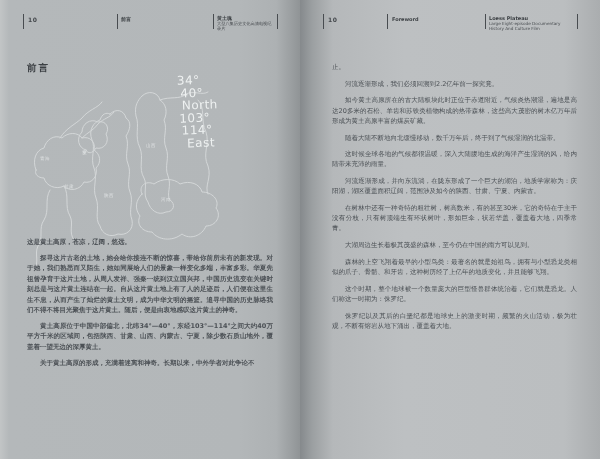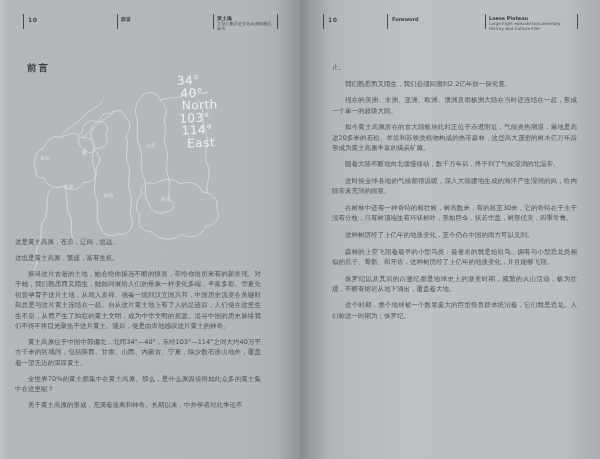--- a/index.html
+++ b/index.html
@@ -31,21 +31,21 @@
   .map-label{position:absolute;font-size:4.5px;color:#dee1e2;letter-spacing:.5px;}
   .map-label.vert{writing-mode:vertical-rl;letter-spacing:0;}
   .coords{position:absolute;left:178px;top:74px;color:#eef1f1;font-size:12px;
     line-height:12.5px;transform:rotate(-2deg);letter-spacing:.5px;}
   .coords div{white-space:nowrap;}
   
   .body-col{position:absolute;width:246px;color:#4b5055;text-align:justify;}
   .body-col p{margin:0 0 5.5px;font-size:6.5px;line-height:10.4px;text-indent:2em;
     word-break:break-all;}
   .body-col p.noind{text-indent:0;}
-  .body-l{left:15px;top:237px;}
+  .body-l{left:27px;top:237px;font-weight:bold;}
   .body-l p.lead{margin-bottom:5.6px;}
   .body-r{left:332px;top:62px;width:245px;}
   .body-r p{line-height:10.2px;margin:0 0 6.5px;}
 </style>
 </head>
 <body>
 
 <div class="spread">
 
   <div class="page page-left">
@@ -90,48 +90,46 @@
       <div>34°</div>
       <div style="margin-left:3px">40°</div>
       <div style="margin-left:4px">North</div>
       <div style="margin-left:1px">103°</div>
       <div style="margin-left:3px">114°</div>
       <div style="margin-left:8px">East</div>
     </div>
 
     <div class="body-col body-l">
       <p class="noind lead">这是黄土高原，苍凉，辽阔，悠远。</p>
-      <p class="noind lead">这也是黄土高原，繁盛，富有生机。</p>
       <p>探寻这片古老的土地，她会给你接连不断的惊喜，带给你前所未有的新发现。对于她，我们熟悉而又陌生，她如同展给人们的景象一样变化多端，丰富多彩。华夏先祖曾孕育于这片土地，从周人发祥、强秦一统到汉立国兴邦，中国历史流变在关键时刻总是与这片黄土连结在一起。自从这片黄土地上有了人的足迹后，人们便在这里生生不息，从而产生了灿烂的黄土文明，成为中华文明的摇篮。追寻中国的历史脉络我们不得不将目光聚焦于这片黄土。随后，便是由衷地感叹这片黄土的神奇。</p>
       <p>黄土高原位于中国中部偏北，北纬34°—40°，东经103°—114°之间大约40万平方千米的区域间，包括陕西、甘肃、山西、内蒙古、宁夏，除少数石质山地外，覆盖着一望无边的深厚黄土。</p>
-      <p>全世界70%的黄土都集中在黄土高原。那么，是什么原因使得如此众多的黄土集中在这里呢？</p>
       <p>关于黄土高原的形成，充满着迷离和神奇。长期以来，中外学者对此争论不</p>
     </div>
   </div>
 
   <div class="page page-right">
     <div class="vbar" style="left:23px"></div>
     <div class="pagenum" style="left:28px">10</div>
     <div class="vbar" style="left:87px"></div>
     <div class="hdr-label" style="left:92px">Foreword</div>
     <div class="vbar" style="left:185px"></div>
     <div class="hdr-block" style="left:189px;width:86px">
       <div class="t">Loess Plateau</div>
       <div class="s">Large Eight-episode Documentary History And Culture Film</div>
     </div>
     <div class="vbar" style="left:277px"></div>
 
     <div class="body-col body-r" style="left:32px">
       <p class="noind">止。</p>
-      <p>我们熟悉而又陌生，我们必须回溯到2.2亿年前一探究竟。</p>
-      <p>现在的美洲、非洲、亚洲、欧洲、澳洲及南极洲大陆在当时还连结在一起，形成一个单一的超级大陆。</p>
+      <p>河流逐渐形成，我们必须回溯到2.2亿年前一探究竟。</p>
       <p>如今黄土高原所在的古大陆板块此时正位于赤道附近，气候炎热潮湿，遍地是高达20多米的石松、羊齿和苏铁类植物构成的热带森林，这些高大茂密的树木亿万年后形成为黄土高原丰富的煤炭矿藏。</p>
       <p>随着大陆不断地向北缓慢移动，数千万年后，终于到了气候湿润的北温带。</p>
       <p>这时候全球各地的气候都很温暖，深入大陆腹地生成的海洋产生湿润的风，给内陆带来充沛的雨量。</p>
-      <p>在树林中还有一种奇特的粗壮树，树高数米，有的甚至30米，它的奇特在于主干没有分枝，只有树顶端生有环状树叶，形如巨伞，状若华盖，树形优美，四季常青。</p>
-      <p>这种树历经了上亿年的地质变化，至今仍在中国的南方可以见到。</p>
+      <p>河流逐渐形成，并向东流淌，在陇东形成了一个巨大的湖泊，地质学家称为：庆阳湖，湖区覆盖面积辽阔，范围涉及如今的陕西、甘肃、宁夏、内蒙古。</p>
+      <p>在树林中还有一种奇特的粗壮树，树高数米，有的甚至30米，它的奇特在于主干没有分枝，只有树顶端生有环状树叶，形如巨伞，状若华盖，覆盖着大地，四季常青。</p>
+      <p>大湖周边生长着极其茂盛的森林，至今仍在中国的南方可以见到。</p>
       <p>森林的上空飞翔着最早的小型鸟类：最著名的就是始祖鸟，拥有与小型恐龙类相似的爪子、骨骼、和牙齿，这种树历经了上亿年的地质变化，并且能够飞翔。</p>
+      <p>这个时期，整个地球被一个数量庞大的巨型怪兽群体统治着，它们就是恐龙。人们称这一时期为：侏罗纪。</p>
       <p>侏罗纪以及其后的白垩纪都是地球史上的激变时期，频繁的火山活动，极为壮观，不断有熔岩从地下涌出，覆盖着大地。</p>
-      <p>这个时期，整个地球被一个数量庞大的巨型怪兽群体统治着，它们就是恐龙。人们称这一时期为：侏罗纪。</p>
     </div>
   </div>
 
 </div>
 
 </body></html>

